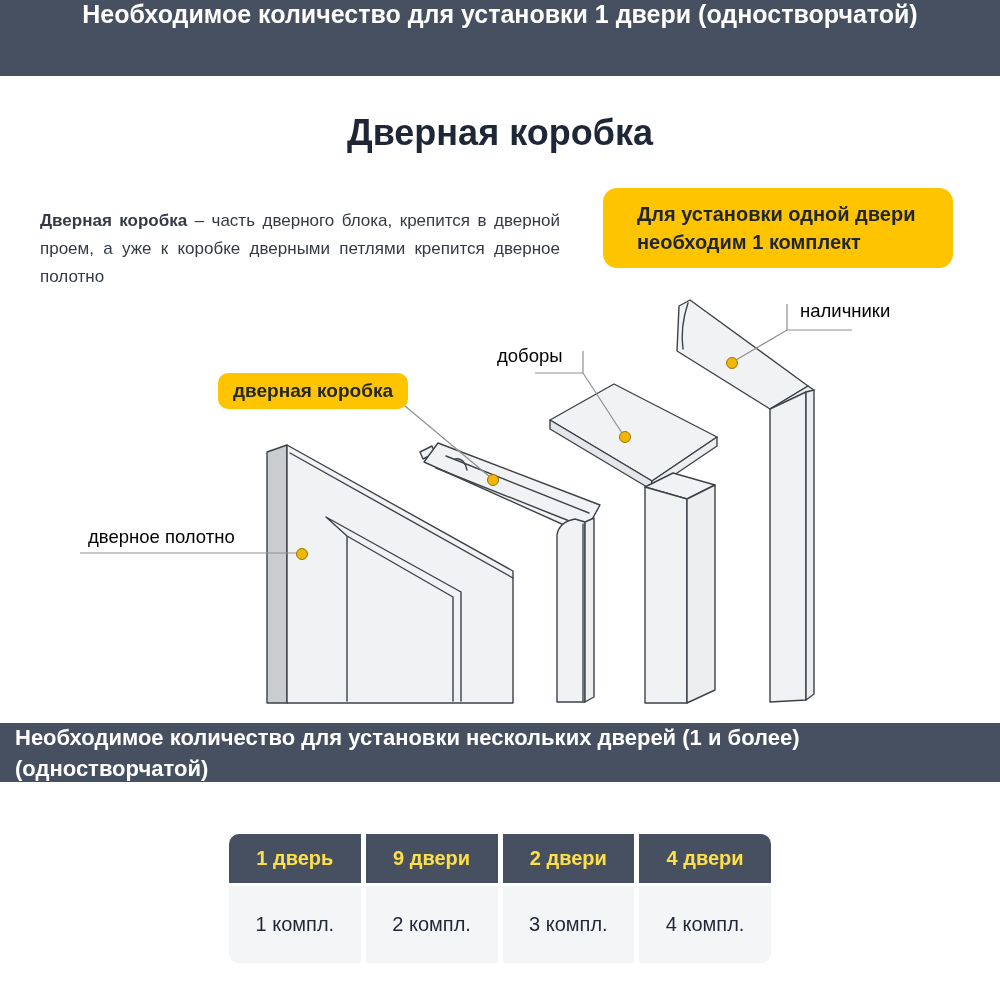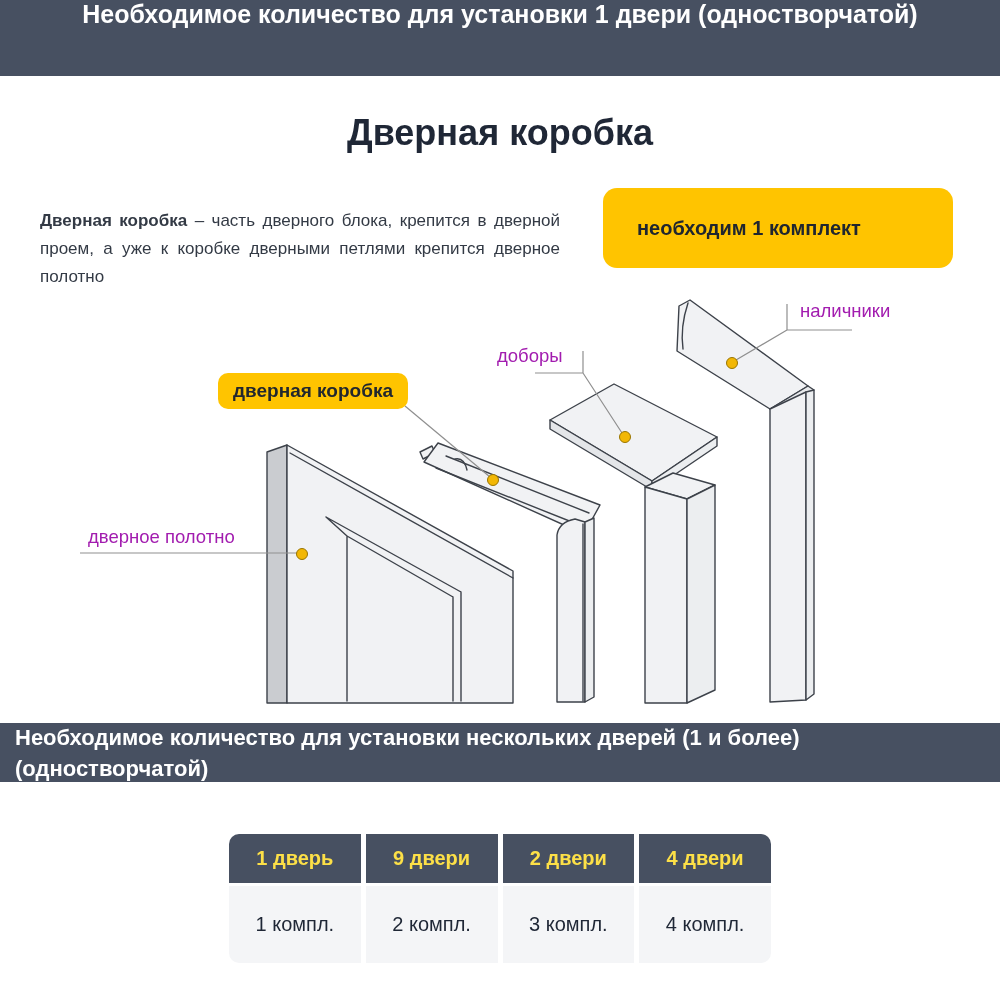--- a/index.html
+++ b/index.html
@@ -20,21 +20,21 @@
   #description{
     position:absolute;left:40px;top:190px;width:520px;
     font-size:17px;line-height:28px;color:#333a45;text-align:justify;
   }
   #info-box{
     position:absolute;left:603px;top:188px;width:350px;height:80px;box-sizing:border-box;
     background:#ffc400;border-radius:14px;display:flex;flex-direction:column;justify-content:center;
     padding:0 34px;font-size:20px;font-weight:bold;color:#20262f;line-height:28px;white-space:nowrap;
   }
   #diagram{position:absolute;left:0;top:0;width:1000px;height:1000px;}
-  .dlabel{position:absolute;font-size:18.5px;color:#a21caf;white-space:nowrap;text-align:right;}
+  .dlabel{position:absolute;font-size:18.5px;color:#000000;white-space:nowrap;text-align:right;}
   #label-door-leaf{left:88px;top:526px;}
   #label-extensions{left:497px;top:345px;}
   #label-casings{left:800px;top:300px;}
   #frame-pill{
     position:absolute;left:218px;top:373px;width:190px;height:36px;background:#ffc400;
     border-radius:10px;display:flex;align-items:center;justify-content:center;
     font-size:19px;font-weight:bold;color:#22272e;white-space:nowrap;
   }
   #table{position:absolute;left:229px;top:834px;width:542px;}
   .t-row{display:flex;gap:5px;}
@@ -59,20 +59,21 @@
 
 <div id="top-banner" class="banner">
   <span>Необходимое количество для установки 1 двери (одностворчатой)</span>
 </div>
 
 <div id="page-title">Дверная коробка</div>
 
 <p id="description"><b>Дверная коробка</b><span> – часть дверного блока, крепится в дверной проем, а уже к коробке дверными петлями крепится дверное полотно</span></p>
 
 <div id="info-box">
+  <span>Для установки одной двери</span>
   <span>необходим 1 комплект</span>
 </div>
 
 <svg id="diagram" viewBox="0 0 1000 1000" xmlns="http://www.w3.org/2000/svg">
 
   <g class="outline">
     <polygon points="267,452 287,445 287,703 267,703" fill="#caccd0"></polygon>
     <polygon points="287,445 513,571 513,703 287,703" fill="#f1f2f4"></polygon>
     <line x1="290" y1="453" x2="513" y2="578" fill="none"></line>
     <path d="M326,517 L461,592 M326,517 L347,536 M347,536 L453,597 M347,536 L347,701 M453,597 L453,701 M461,592 L461,701" fill="none"></path>

